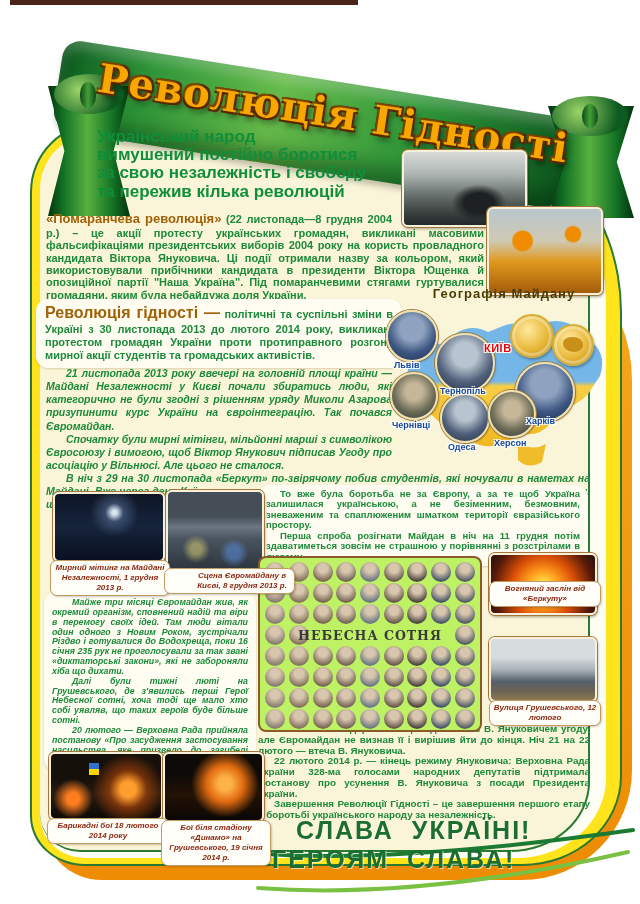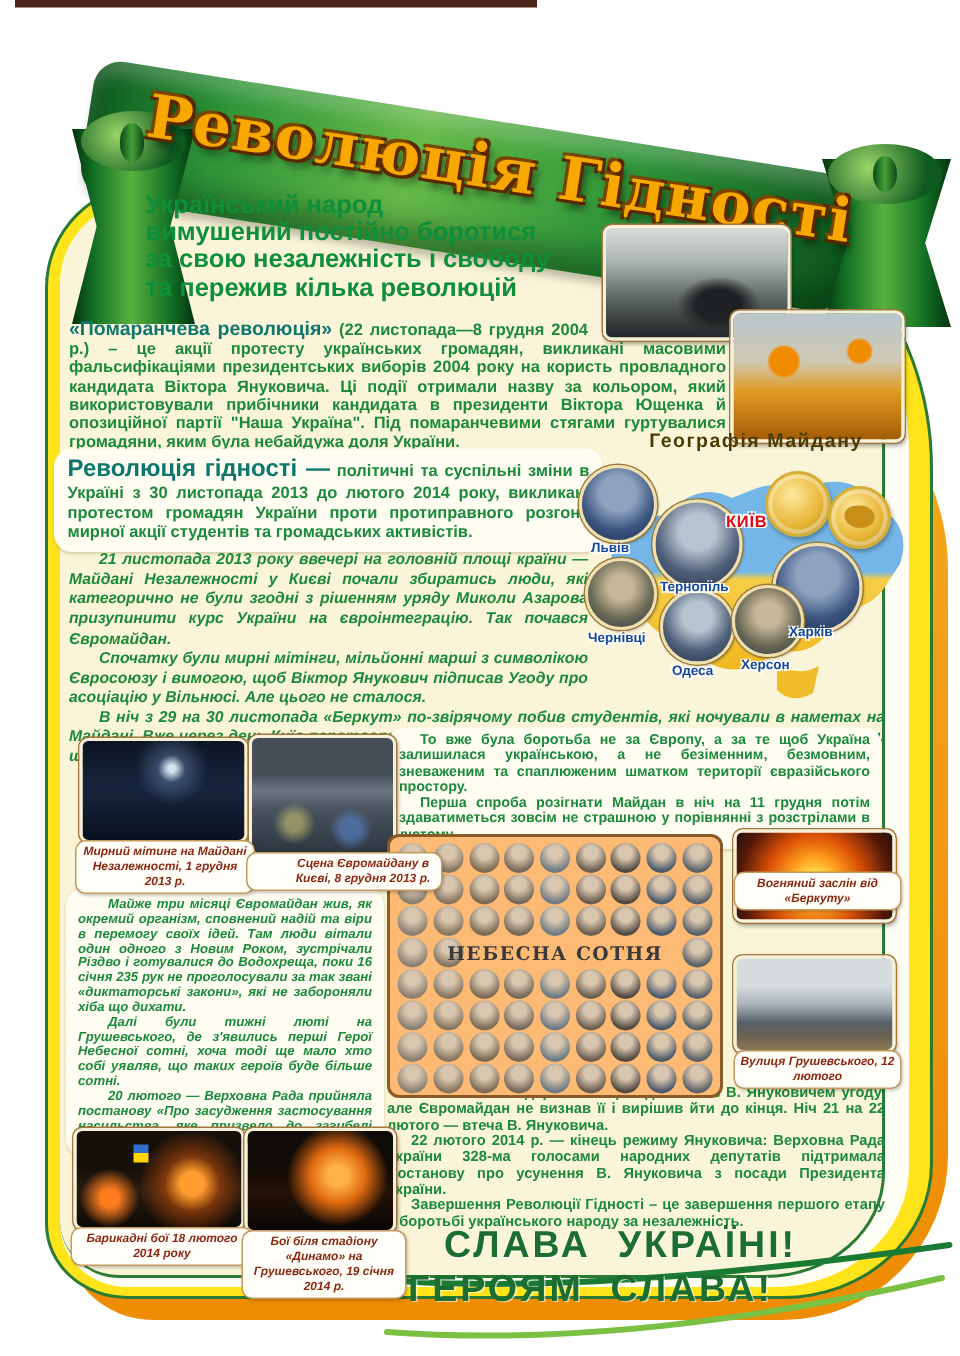--- a/index.html
+++ b/index.html
@@ -42,21 +42,21 @@
   .ribbon-title{left:102px;top:54px;width:480px;z-index:10;transform:rotate(8.6deg);transform-origin:0 0;
      font-family:"DejaVu Serif",serif;font-weight:bold;font-size:40px;white-space:nowrap;
      color:#f8a600;letter-spacing:1px;
      text-shadow:2px 2px 0 #5a2800,-2px -2px 0 #7a4500,2px -2px 0 #5a2800,-2px 2px 0 #5a2800,
                  0 0 3px #6b3300,4px 5px 6px rgba(0,0,0,.5);}
   .green{color:#1c8a3a;}
   .intro{left:97px;top:128px;width:320px;font-size:17px;font-weight:bold;line-height:1.07;
      color:#0f8f3a;z-index:10;}
   .para1{left:46px;top:212px;width:438px;font-size:11px;font-weight:bold;line-height:1.13;
      text-align:justify;z-index:10;}
-  .h-brown{color:#0f766e;font-size:13px;}
+  .h-brown{color:#a16207;font-size:13px;}
   .spacer-s{float:right;width:92px;height:14px;}
   .white-box{background:#fffdf2;border-radius:12px;box-shadow:0 1px 2px rgba(120,100,30,.25);}
   .dignity{left:36px;top:299px;width:366px;padding:5px 9px 6px;box-sizing:border-box;z-index:10;
      font-size:11px;font-weight:bold;line-height:1.18;text-align:justify;}
   .dignity .h-brown{font-size:16px;}
   .story1{left:46px;top:367px;width:544px;font-size:10.5px;font-style:italic;font-weight:bold;
      line-height:1.25;text-align:justify;z-index:10;}
   .story1 p,.story2 p,.finale p{margin:0;text-indent:20px;}
   .spacer{float:right;width:198px;height:82px;}
   .story2{left:44px;top:592px;width:212px;padding:6px 8px;box-sizing:border-box;z-index:10;
@@ -113,21 +113,21 @@
   .city-circle{position:absolute;border-radius:50%;border:2px solid #f0e0b0;box-sizing:border-box;
      box-shadow:0 0 0 1px #9a7a3a,1px 1px 2px rgba(0,0,0,.3);
      background:radial-gradient(circle at 50% 35%,#8fa3c0 0 30%,#3c5580 62%,#1c2f52 100%);}
   .cc-alt{background:radial-gradient(circle at 50% 35%,#b8c4cf 0 26%,#51607a 60%,#222f45 100%);}
   .cc-warm{background:radial-gradient(circle at 50% 40%,#c7b79a 0 24%,#6a6a55 60%,#2c3440 100%);}
   .city{position:absolute;font-size:9px;font-weight:bold;color:#15489c;white-space:nowrap;
      text-shadow:1px 1px 0 #fff,-1px -1px 0 #fff,1px -1px 0 #fff,-1px 1px 0 #fff;}
   .city.kyiv{color:#e30613;font-size:11px;letter-spacing:.5px;}
 
   
-  .hh-box{left:258px;top:556px;width:224px;height:176px;z-index:11;background:#fdba74;
+  .hh-box{left:258px;top:556px;width:224px;height:176px;z-index:11;background:#bef264;
      border:2px solid #8a5a28;border-radius:8px;box-sizing:border-box;padding:4px;}
   .hh-grid{position:relative;display:grid;grid-template-columns:repeat(9,1fr);
      grid-template-rows:repeat(8,1fr);gap:1px;width:100%;height:100%;}
   .hh-c{width:20px;height:20px;border-radius:50%;margin:auto;}
   .hh-label{position:absolute;left:0;top:68px;width:100%;height:20px;line-height:20px;
      text-align:center;font-family:"DejaVu Serif",serif;font-weight:bold;font-size:12.5px;
      color:#3a3a3a;letter-spacing:1px;}
 
   
   .slogan{z-index:12;font-weight:bold;font-size:25px;color:#1b6e2f;letter-spacing:2px;

